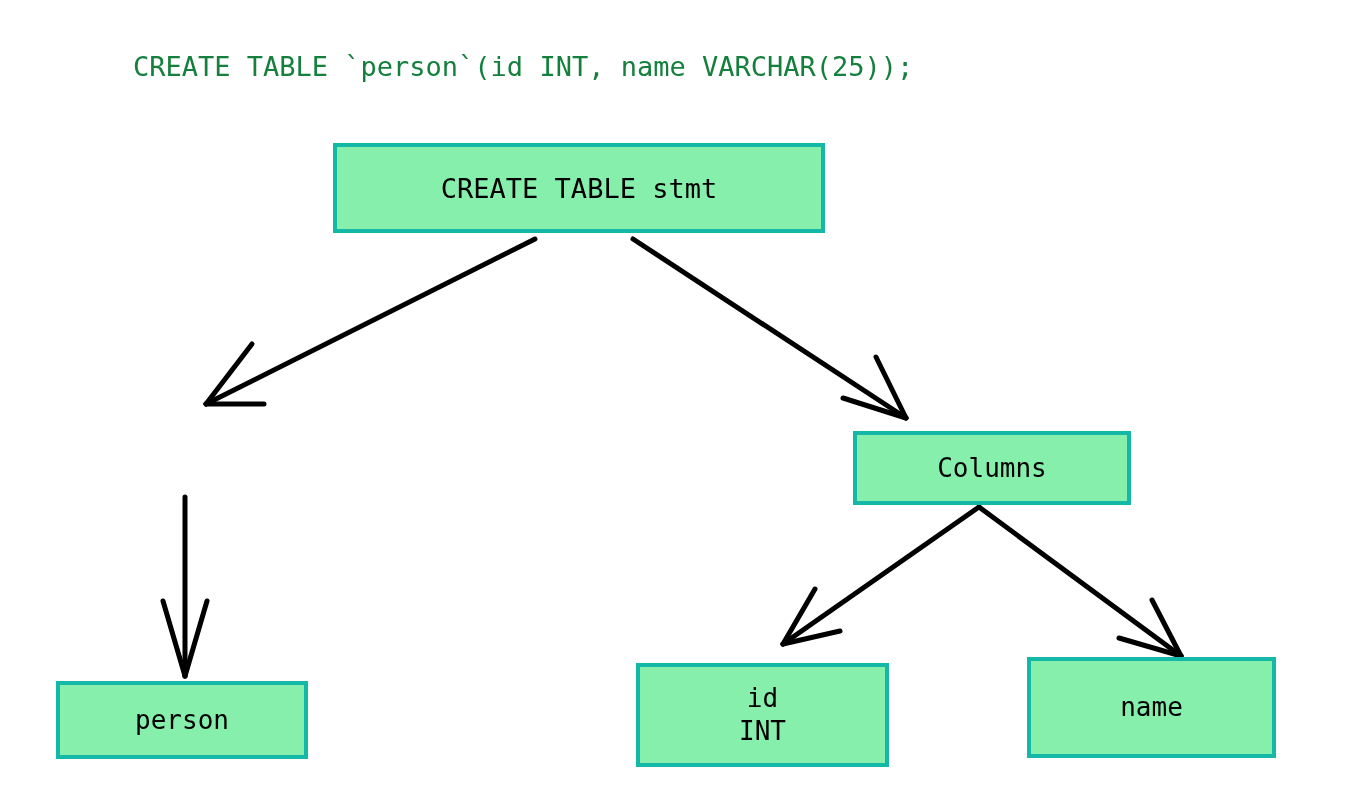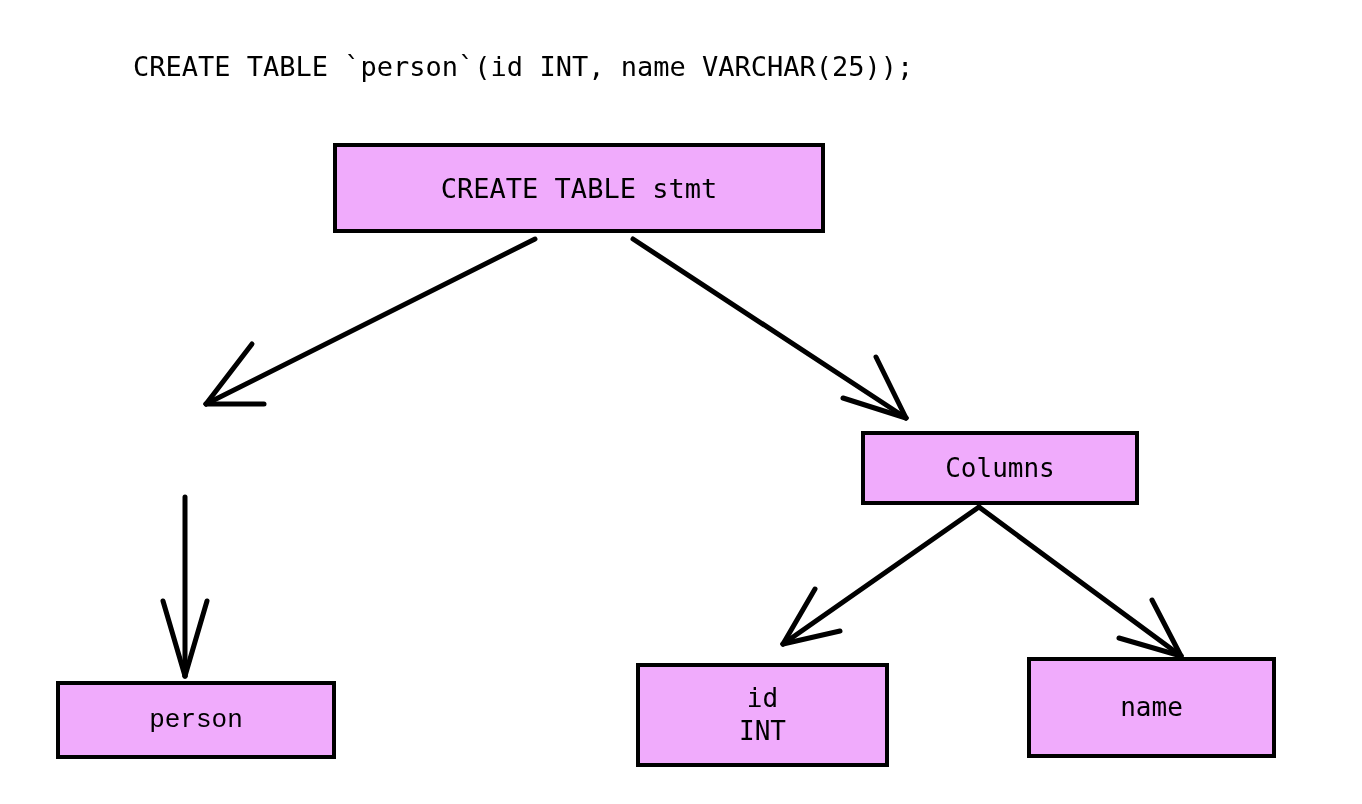--- a/index.html
+++ b/index.html
@@ -28,44 +28,44 @@
     pointer-events: none;
   }
   .caption {
     position: absolute;
     left: 133px;
     top: 50px;
     font-size: 27px;
     line-height: 34px;
     letter-spacing: 0px;
     white-space: pre;
-    color: #000000;
+    color: #15803d;
   }
   .node {
     position: absolute;
     box-sizing: border-box;
-    background: #f0abfc;
-    border: 4px solid #000000;
+    background: #86efac;
+    border: 4px solid #14b8a6;
     display: flex;
     flex-direction: column;
     align-items: center;
     justify-content: center;
     text-align: center;
     font-size: 26px;
     line-height: 33px;
     white-space: pre;
     z-index: 2;
   }
   .node .line2 { display: block; }
 
   
   #node-root       { left: 333px; top: 143px;  width: 492px; height: 90px;  font-size: 27px; }
   #node-tablename  { left: 43px;  top: 422px;  width: 277px; height: 74px;  }
-  #node-person     { left: 56px;  top: 681px;  width: 280px; height: 78px; font-family: Liberation Mono, monospace;  }
-  #node-columns    { left: 853px; top: 431px;  width: 278px; height: 74px; margin-left: 8px;  }
+  #node-person     { left: 56px;  top: 681px;  width: 252px; height: 78px;  }
+  #node-columns    { left: 853px; top: 431px;  width: 278px; height: 74px;  }
   #node-id         { left: 636px; top: 663px;  width: 253px; height: 104px; }
   #node-name       { left: 1027px;top: 657px;  width: 249px; height: 101px; justify-content: center; }
 </style>
 </head>
 <body>
 
 <div id="canvas">
 
   <div class="caption">CREATE TABLE `person`(id INT, name VARCHAR(25));</div>
 

